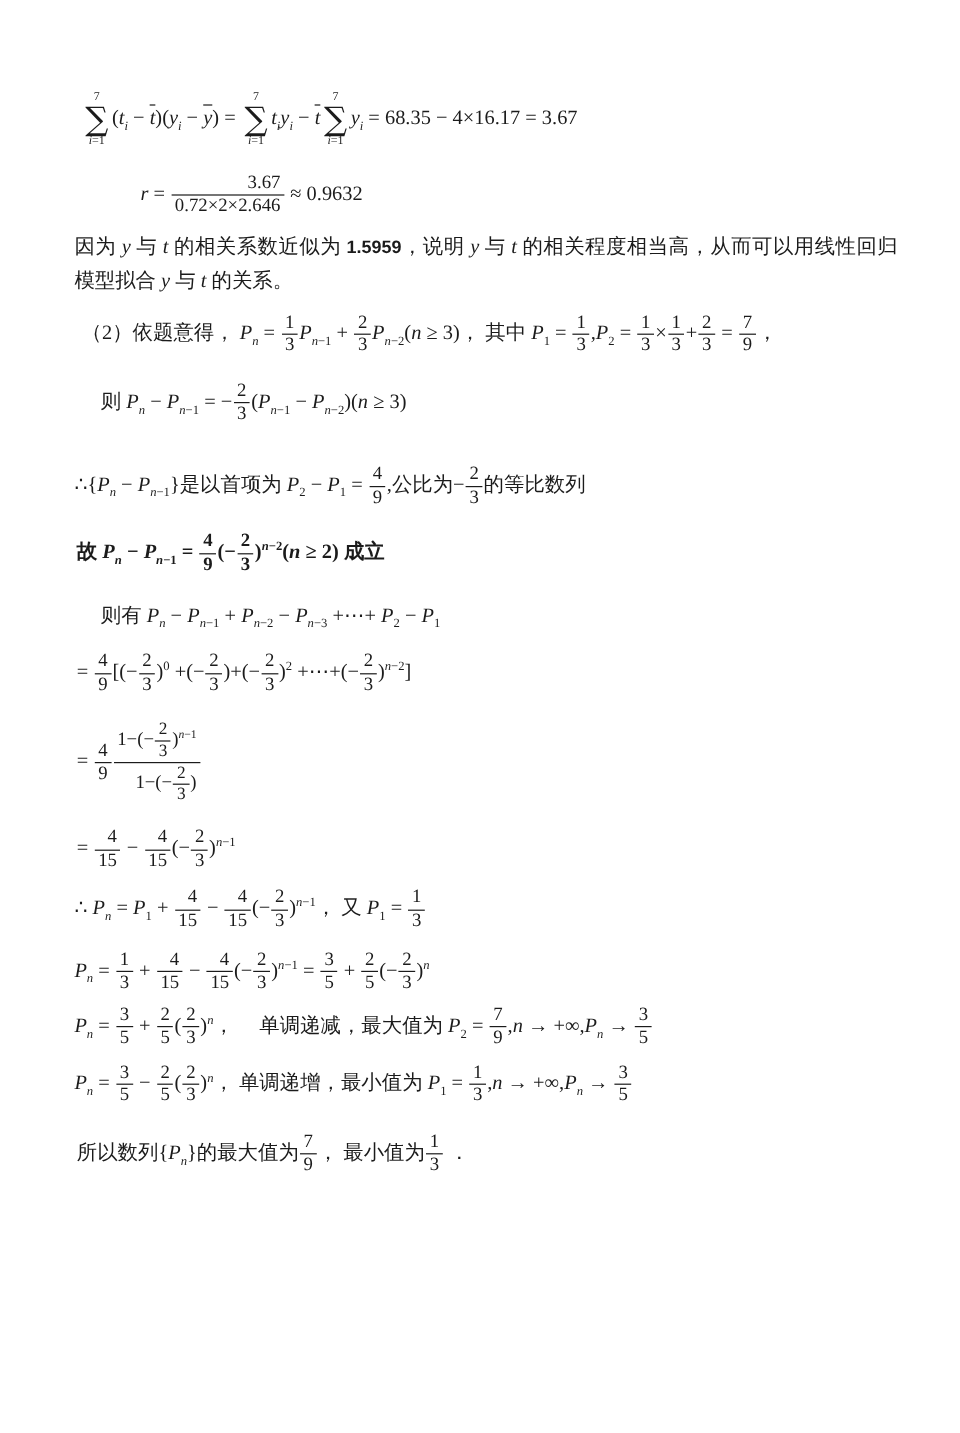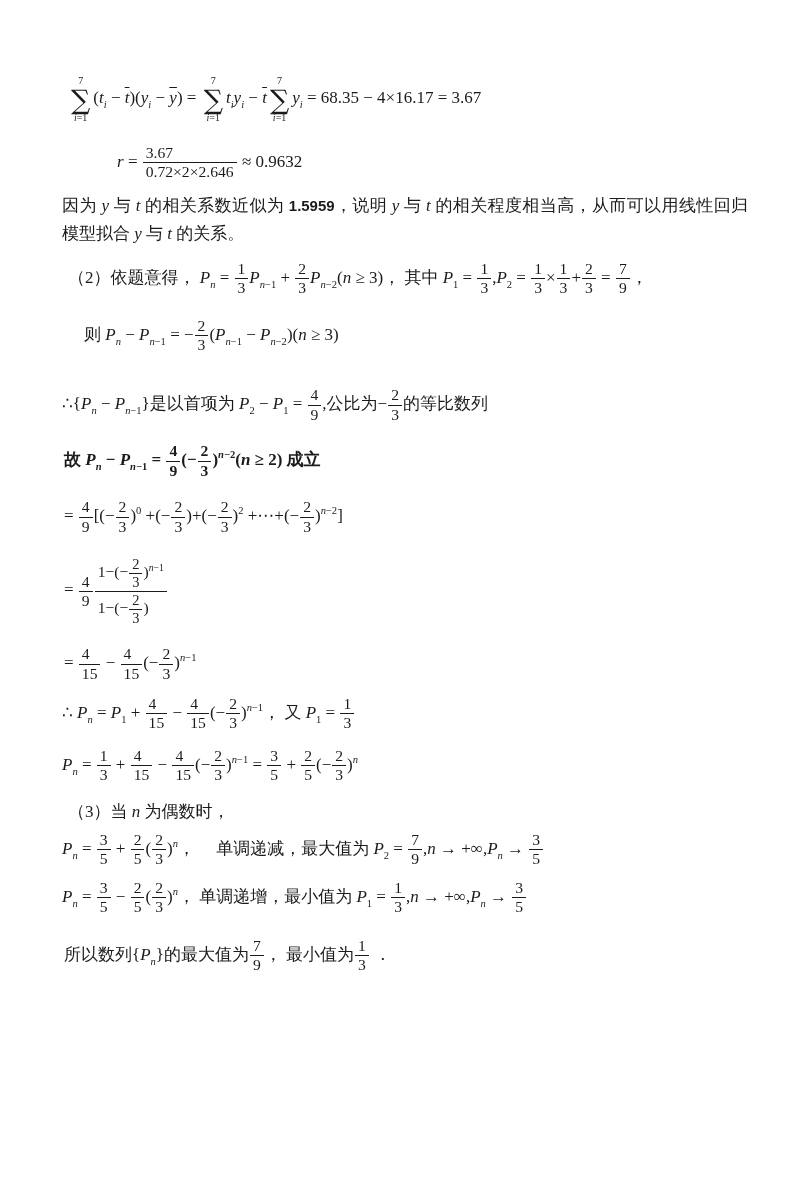--- a/index.html
+++ b/index.html
@@ -14,21 +14,21 @@
     position: relative;
   }
   .content {
     padding: 75px 52px 0 62px;
     font-size: 17px;
   }
   .mline { line-height: 1.3; }
   .mline.para { line-height: 1.65; text-align: justify; }
   i { font-style: italic; }
   
-  .m-frac { display: inline-block; text-align: left; vertical-align: middle; padding: 0 1px; }
+  .m-frac { display: inline-block; text-align: right; vertical-align: middle; padding: 0 1px; }
   .m-frac .num, .m-frac .den { display: block; font-size: 0.92em; line-height: 1.18; padding: 0 3px; }
   .m-frac .den { border-top: 1.3px solid currentColor; }
   
   .m-sum { display: inline-flex; flex-direction: column; align-items: center; vertical-align: middle; line-height: 1; margin: 0 3px; }
   .m-sum .lim { font-size: 10px; line-height: 1.15; }
   .m-sum .sigma { font-size: 27px; line-height: 0.95; font-family: "DejaVu Serif", "Liberation Serif", serif; }
   
   sub, sup { font-size: 0.62em; line-height: 0; }
   sub { vertical-align: -0.45em; }
   sup { vertical-align: 0.62em; }
@@ -55,24 +55,24 @@
             <span class="lim">7</span>
             <span class="sigma">∑</span>
             <span class="lim"><i>i</i>=1</span>
           </span><i>y</i><sub><i>i</i></sub> = 68.35 − 4×16.17 = 3.67</div>
         <div class="mline" style="margin-top: 20px; padding-left: 55px;"><i>r</i> = <span class="m-frac"><span class="num">3.67</span><span class="den">0.72×2×2.646</span></span> ≈ 0.9632</div>
         <div class="mline para" style="margin-top: 10px; padding-left: 0px;">因为 <i>y</i> 与 <i>t</i> 的相关系数近似为 <span class="m-b">1.5959</span>，说明 <i>y</i> 与 <i>t</i> 的相关程度相当高，从而可以用线性回归模型拟合 <i>y</i> 与 <i>t</i> 的关系。</div>
         <div class="mline" style="margin-top: 12px; padding-left: 6px;">（2）依题意得， <i>P</i><sub><i>n</i></sub> = <span class="m-frac"><span class="num">1</span><span class="den">3</span></span><i>P</i><sub><i>n</i>−1</sub> + <span class="m-frac"><span class="num">2</span><span class="den">3</span></span><i>P</i><sub><i>n</i>−2</sub>(<i>n</i> ≥ 3)， 其中 <i>P</i><sub>1</sub> = <span class="m-frac"><span class="num">1</span><span class="den">3</span></span>,<i>P</i><sub>2</sub> = <span class="m-frac"><span class="num">1</span><span class="den">3</span></span>×<span class="m-frac"><span class="num">1</span><span class="den">3</span></span>+<span class="m-frac"><span class="num">2</span><span class="den">3</span></span> = <span class="m-frac"><span class="num">7</span><span class="den">9</span></span>，</div>
         <div class="mline" style="margin-top: 19px; padding-left: 22px;">则 <i>P</i><sub><i>n</i></sub> − <i>P</i><sub><i>n</i>−1</sub> = −<span class="m-frac"><span class="num">2</span><span class="den">3</span></span>(<i>P</i><sub><i>n</i>−1</sub> − <i>P</i><sub><i>n</i>−2</sub>)(<i>n</i> ≥ 3)</div>
         <div class="mline" style="margin-top: 32px; padding-left: 0px;">∴{<i>P</i><sub><i>n</i></sub> − <i>P</i><sub><i>n</i>−1</sub>}是以首项为 <i>P</i><sub>2</sub> − <i>P</i><sub>1</sub> = <span class="m-frac"><span class="num">4</span><span class="den">9</span></span>,公比为−<span class="m-frac"><span class="num">2</span><span class="den">3</span></span>的等比数列</div>
         <div class="mline" style="margin-top: 18px; padding-left: 2px; font-weight: bold;">故 <i>P</i><sub><i>n</i></sub> − <i>P</i><sub><i>n</i>−1</sub> = <span class="m-frac"><span class="num">4</span><span class="den">9</span></span>(−<span class="m-frac"><span class="num">2</span><span class="den">3</span></span>)<sup><i>n</i>−2</sup>(<i>n</i> ≥ 2) 成立</div>
+        <div class="mline" style="margin-top: 22px; padding-left: 22px;">则有 <i>P</i><sub><i>n</i></sub> − <i>P</i><sub><i>n</i>−1</sub> + <i>P</i><sub><i>n</i>−2</sub> − <i>P</i><sub><i>n</i>−3</sub> +⋯+ <i>P</i><sub>2</sub> − <i>P</i><sub>1</sub></div>
         <div class="mline" style="margin-top: 18px; padding-left: 2px;">= <span class="m-frac"><span class="num">4</span><span class="den">9</span></span>[(−<span class="m-frac"><span class="num">2</span><span class="den">3</span></span>)<sup>0</sup> +(−<span class="m-frac"><span class="num">2</span><span class="den">3</span></span>)+(−<span class="m-frac"><span class="num">2</span><span class="den">3</span></span>)<sup>2</sup> +⋯+(−<span class="m-frac"><span class="num">2</span><span class="den">3</span></span>)<sup><i>n</i>−2</sup>]</div>
         <div class="mline" style="margin-top: 20px; padding-left: 2px;">= <span class="m-frac"><span class="num">4</span><span class="den">9</span></span><span class="m-frac"><span class="num">1−(−<span class="m-frac"><span class="num">2</span><span class="den">3</span></span>)<sup><i>n</i>−1</sup></span><span class="den">1−(−<span class="m-frac"><span class="num">2</span><span class="den">3</span></span>)</span></span></div>
         <div class="mline" style="margin-top: 18px; padding-left: 2px;">= <span class="m-frac"><span class="num">4</span><span class="den">15</span></span> − <span class="m-frac"><span class="num">4</span><span class="den">15</span></span>(−<span class="m-frac"><span class="num">2</span><span class="den">3</span></span>)<sup><i>n</i>−1</sup></div>
         <div class="mline" style="margin-top: 12px; padding-left: 0px;">∴ <i>P</i><sub><i>n</i></sub> = <i>P</i><sub>1</sub> + <span class="m-frac"><span class="num">4</span><span class="den">15</span></span> − <span class="m-frac"><span class="num">4</span><span class="den">15</span></span>(−<span class="m-frac"><span class="num">2</span><span class="den">3</span></span>)<sup><i>n</i>−1</sup>， 又 <i>P</i><sub>1</sub> = <span class="m-frac"><span class="num">1</span><span class="den">3</span></span></div>
         <div class="mline" style="margin-top: 14px; padding-left: 0px;"><i>P</i><sub><i>n</i></sub> = <span class="m-frac"><span class="num">1</span><span class="den">3</span></span> + <span class="m-frac"><span class="num">4</span><span class="den">15</span></span> − <span class="m-frac"><span class="num">4</span><span class="den">15</span></span>(−<span class="m-frac"><span class="num">2</span><span class="den">3</span></span>)<sup><i>n</i>−1</sup> = <span class="m-frac"><span class="num">3</span><span class="den">5</span></span> + <span class="m-frac"><span class="num">2</span><span class="den">5</span></span>(−<span class="m-frac"><span class="num">2</span><span class="den">3</span></span>)<sup><i>n</i></sup></div>
-        <div class="mline" style="margin-top: 16px; padding-left: 6px;">（3）当 <i>n</i> 为偶数时，</div>
         <div class="mline" style="margin-top: 8px; padding-left: 0px;"><i>P</i><sub><i>n</i></sub> = <span class="m-frac"><span class="num">3</span><span class="den">5</span></span> + <span class="m-frac"><span class="num">2</span><span class="den">5</span></span>(<span class="m-frac"><span class="num">2</span><span class="den">3</span></span>)<sup><i>n</i></sup>，　 单调递减，最大值为 <i>P</i><sub>2</sub> = <span class="m-frac"><span class="num">7</span><span class="den">9</span></span>,<i>n</i> → +∞,<i>P</i><sub><i>n</i></sub> → <span class="m-frac"><span class="num">3</span><span class="den">5</span></span></div>
         <div class="mline" style="margin-top: 10px; padding-left: 0px;"><i>P</i><sub><i>n</i></sub> = <span class="m-frac"><span class="num">3</span><span class="den">5</span></span> − <span class="m-frac"><span class="num">2</span><span class="den">5</span></span>(<span class="m-frac"><span class="num">2</span><span class="den">3</span></span>)<sup><i>n</i></sup>， 单调递增，最小值为 <i>P</i><sub>1</sub> = <span class="m-frac"><span class="num">1</span><span class="den">3</span></span>,<i>n</i> → +∞,<i>P</i><sub><i>n</i></sub> → <span class="m-frac"><span class="num">3</span><span class="den">5</span></span></div>
         <div class="mline" style="margin-top: 20px; padding-left: 2px;">所以数列{<i>P</i><sub><i>n</i></sub>}的最大值为<span class="m-frac"><span class="num">7</span><span class="den">9</span></span>， 最小值为<span class="m-frac"><span class="num">1</span><span class="den">3</span></span> ．</div>
       </div>
   </div>
 </div>
 
 </body></html>

